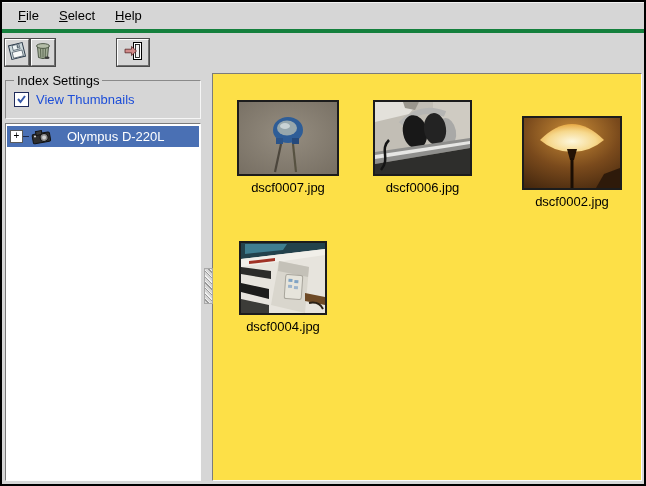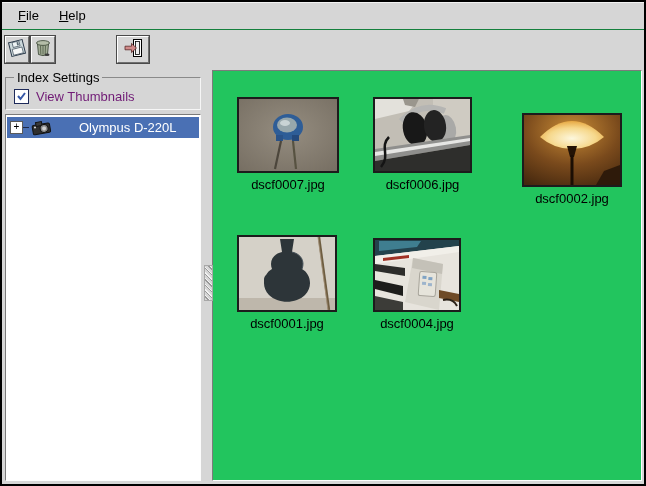--- a/index.html
+++ b/index.html
@@ -6,86 +6,87 @@
   body{
     width:646px;height:486px;box-sizing:border-box;
     background:#d6d6d6;border:2px solid #000;
     font-family:"Liberation Sans","DejaVu Sans",sans-serif;
     font-size:13px;color:#000;overflow:hidden;
     display:flex;flex-direction:column;
   }
   
   .menubar{
     height:27px;flex:0 0 27px;display:flex;align-items:center;
-    padding-left:6px;border-bottom:1px solid #15803d;
+    padding-left:6px;border-bottom:4px solid #15803d;
     box-shadow:inset 0 1px 0 #f2f2f2;
   }
   .menu-item{padding:4px 10px;cursor:default;white-space:nowrap;}
   .menu-item .accel{text-decoration:underline;}
   
   .toolbar{height:33px;flex:0 0 33px;display:flex;align-items:center;padding:3px 0 3px 3px;}
   .tbtn{
     width:24px;height:27px;margin-right:2px;
     background:#d6d6d6;border:1px solid;border-color:#ffffff #6f6f6f #6f6f6f #ffffff;
     box-shadow:0 0 0 1px #4a4a4a;
     display:flex;align-items:center;justify-content:center;cursor:default;
   }
   .tbtn.exit{margin-left:60px;width:32px;}
   
   .main{flex:1;display:flex;min-height:0;}
   .left-col{width:201px;flex:0 0 201px;display:flex;flex-direction:column;min-height:0;}
   fieldset.frame{
-    margin:1px 2px 3px 3px;padding:2px 4px 4px 6px;
+    margin:1px 2px 3px 3px;padding:2px 4px 10px 6px;
     border:1px solid;border-color:#8a8a8a #f6f6f6 #f6f6f6 #8a8a8a;
   }
   fieldset.frame legend{padding:0 3px;margin-left:2px;}
-  .check-row{display:flex;align-items:center;gap:7px;color:#701a75;padding:2px 0 1px 2px;}
+  .check-row{display:flex;align-items:center;gap:7px;color:#1d4ed8;padding:2px 0 1px 2px;}
   .checkbox{
     width:13px;height:13px;background:#fff;border:1px solid #1e2a5a;
     display:flex;align-items:center;justify-content:center;flex:0 0 13px;
   }
   .treeview{
     flex:1;margin:1px 2px 3px 3px;background:#fff;overflow:hidden;
     border:1px solid;border-color:#7b7b7b #fdfdfd #fdfdfd #7b7b7b;
     padding:2px 1px 0 1px;min-height:0;
   }
   .tree-row{height:21px;display:flex;align-items:center;padding-left:3px;cursor:default;}
   .tree-row.selected{background:#4a70b4;color:#fff;}
   .expander{
     width:11px;height:11px;background:#fff;border:1px solid #5a5a5a;color:#000;
     font-size:10px;line-height:9px;text-align:center;flex:0 0 11px;cursor:default;
   }
   .tree-dash{width:6px;height:1px;background:#1d2a4a;}
   .tree-cam{margin:0 3px 0 1px;line-height:0;}
-  .tree-label{margin-left:22px;white-space:nowrap;}
+  .tree-label{margin-left:10px;white-space:nowrap;}
   
   .gutter{width:9px;flex:0 0 9px;position:relative;}
   .grip{
     position:absolute;left:1px;top:196px;width:7px;height:34px;
     border:1px solid #a8a8a8;
     background:repeating-linear-gradient(45deg,#d6d6d6 0 2px,#989898 2px 3px,#f2f2f2 3px 4px);
     cursor:col-resize;
   }
   
   .right-panel{
-    flex:1;margin:1px 2px 3px 0;background:#22c55e;overflow:hidden;
+    flex:1;margin:1px 2px 3px 0;background:#fde047;overflow:hidden;
     border:1px solid;border-color:#7b7b7b #fdfdfd #fdfdfd #7b7b7b;
     padding:26px 0 0 24px;min-width:0;
   }
   .thumb-row{display:flex;align-items:flex-start;gap:34px;margin-bottom:13px;}
   .thumb{display:flex;flex-direction:column;align-items:center;cursor:default;}
   .thumb.offset{margin-top:3px;}
   .thumb-img{border:2px solid #1c1c1c;line-height:0;background:#888;}
   .thumb figcaption{margin-top:4px;text-align:center;white-space:nowrap;}
 </style>
 </head>
 <body>
 
 <div class="menubar">
   <span class="menu-item"><span class="accel">F</span><span>ile</span></span>
+  <span class="menu-item"><span class="accel">S</span><span>elect</span></span>
   <span class="menu-item"><span class="accel">H</span><span>elp</span></span>
 </div>
 
 <div class="toolbar">
   <button class="tbtn">
     <span>
       <svg width="20" height="20" viewBox="0 0 20 20">
         <g transform="rotate(-14 10 10)">
           <rect x="3" y="3" width="14" height="14" fill="#ccd8db" stroke="#2b3a4a"></rect>
           <rect x="6.5" y="3.6" width="7" height="5" fill="#eef4f5" stroke="#2b3a4a" stroke-width="0.6"></rect>
@@ -228,34 +229,20 @@
             <polygon points="80,56 96,50 96,70 72,70" fill="#2e1a0a"></polygon>
           </svg>
         </div>
         <figcaption>dscf0002.jpg</figcaption>
       </figure>
 
     </div>
 
     <div class="thumb-row">
 
-      <figure class="thumb" style="margin:0">
-        <div class="thumb-img">
-          <svg width="96" height="73" viewBox="0 0 96 73">
-            <rect width="96" height="73" fill="#d5d1c8"></rect>
-            <rect y="61" width="96" height="12" fill="#beb7ab"></rect>
-            <line x1="80" y1="0" x2="90" y2="73" stroke="#6e5d40" stroke-width="2.4"></line>
-            <line x1="79" y1="0" x2="89" y2="73" stroke="#a4927a" stroke-width="0.8"></line>
-            <path d="M41,2 L55,2 L53,15 C62,17 66,24 63,32 C72,37 74,50 66,58 C57,67 39,67 30,58 C22,50 24,37 33,32 C30,24 34,17 43,15 Z" fill="#2d3539"></path>
-            <path d="M53,15 C62,17 66,24 63,32" fill="none" stroke="#47525a" stroke-width="1"></path>
-            <ellipse cx="28" cy="43" rx="3" ry="5" fill="#2d3539"></ellipse>
-          </svg>
-        </div>
-        <figcaption>dscf0001.jpg</figcaption>
-      </figure>
 
       <figure class="thumb offset" style="margin-left:2px">
         <div class="thumb-img">
           <svg width="84" height="70" viewBox="0 0 84 70">
             <rect width="84" height="70" fill="#e7e4dd"></rect>
             <polygon points="0,0 84,0 84,6 0,16" fill="#23424c"></polygon>
             <polygon points="4,1 46,1 42,7 4,11" fill="#3f7e90"></polygon>
             <polygon points="0,16 84,6 84,12 0,24" fill="#f1efe9"></polygon>
             <polygon points="8,18 34,15 34,18 8,21" fill="#a03226"></polygon>
             <polygon points="38,18 68,24 64,70 30,62" fill="#d9d6cd"></polygon>

